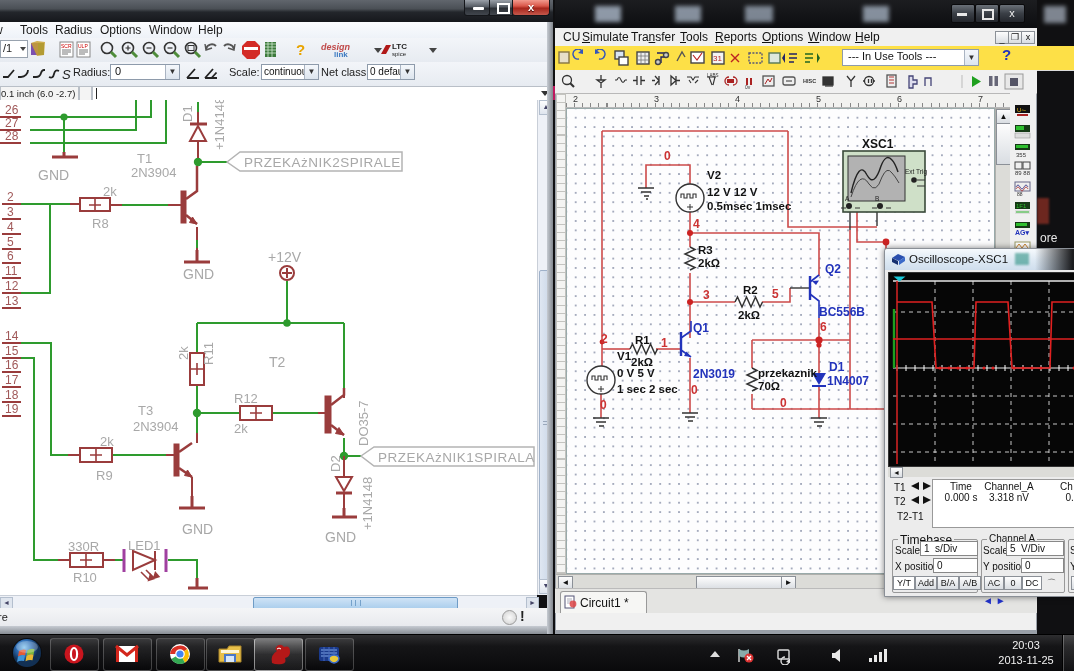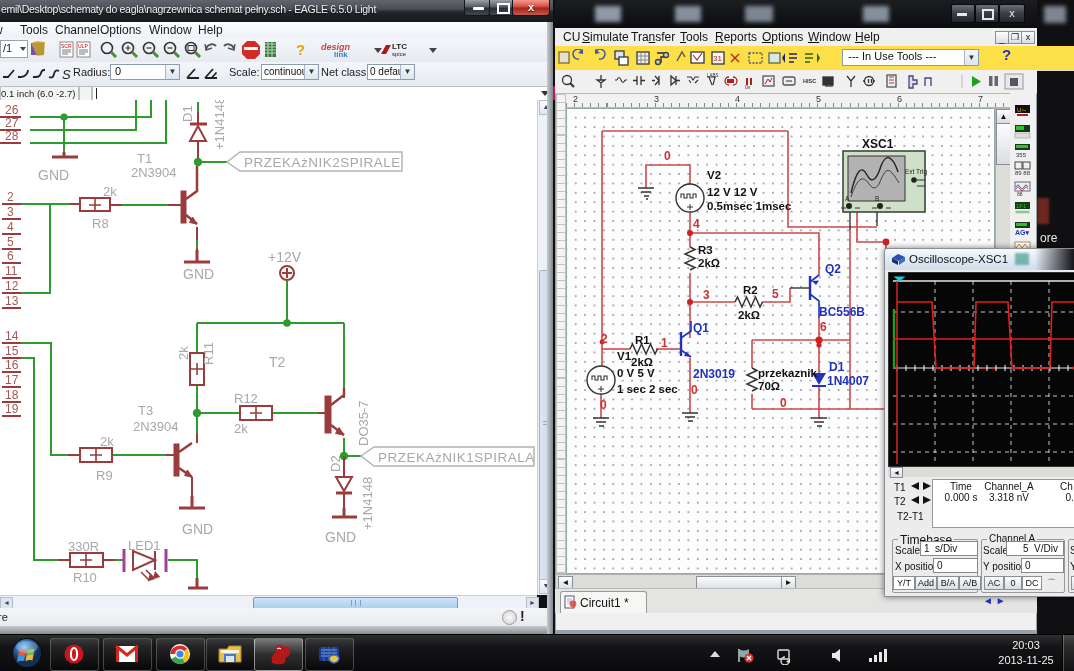--- a/index.html
+++ b/index.html
@@ -6,35 +6,34 @@
 svg{display:block}
 .combo{background:#fff;border:1px solid #8e9bab;position:absolute;font-size:11px;color:#111}
 .combo .arr{position:absolute;right:0;top:0;bottom:0;width:13px;background:linear-gradient(#f4f7fb,#dde5ee);border-left:1px solid #aab4c2;color:#333;font-size:8px;text-align:center;line-height:14px}
 .mbtn{border:1px solid #8b9097;background:linear-gradient(#fdfdfd,#d9dde2);color:#111;font-size:9px;text-align:center}
 </style></head>
 <body>
 
 <div class="abs" id="eagle" style="left:0;top:0;width:553px;height:634px">
 
  <div class="abs" style="left:0;top:0;width:553px;height:22px;background:linear-gradient(#61666d 0%,#4b5056 40%,#23262b 55%,#16181c 100%)">
-  <div class="abs" style="left:1px;top:3px;width:460px;height:15px;overflow:hidden;color:#f2f2f2;font-size:10.5px;letter-spacing:-0.3px;white-space:nowrap;text-shadow:0 1px 2px #000">emil\Desktop\schematy do eagla\nagrzewnica schemat pełny.sch - EAGLE 6.5.0 Light</div>
 
   <div class="abs" style="left:464px;top:0;width:24px;height:15px;background:linear-gradient(#9aa0a8,#565c64 45%,#2c3036 55%,#41464d);border:1px solid #14161a;border-top:0;border-radius:0 0 3px 3px">
         <div class="abs" style="left:8px;top:7px;width:11px;height:3px;background:#fff;border-radius:1px"></div>
       </div>
   <div class="abs" style="left:489px;top:0;width:22px;height:15px;background:linear-gradient(#9aa0a8,#565c64 45%,#2c3036 55%,#41464d);border:1px solid #14161a;border-top:0">
         <div class="abs" style="left:7px;top:3px;width:9px;height:7px;border:2px solid #fff"></div>
       </div>
   <div class="abs" style="left:512px;top:0;width:36px;height:15px;background:linear-gradient(#f29a8e,#d9574a 40%,#a7261c 55%,#c4584c);border:1px solid #14161a;border-top:0;border-radius:0 0 4px 3px;color:#fff;font-weight:bold;font-size:11px;text-align:center;line-height:14px;text-shadow:0 1px 1px #300">x</div>
  </div>
 
  <div class="abs" style="left:0;top:22px;width:553px;height:16px;background:linear-gradient(#fbfcfe,#eef2f8);color:#1a1a1a;font-size:12px">
   <span class="abs" style="left:-6px;top:1px">w</span>
       <span class="abs" style="left:20px;top:1px">Tools</span>
-      <span class="abs" style="left:55px;top:1px">Channel</span>
+      <span class="abs" style="left:55px;top:1px">Radius</span>
       <span class="abs" style="left:100px;top:1px">Options</span>
       <span class="abs" style="left:149px;top:1px">Window</span>
       <span class="abs" style="left:198px;top:1px">Help</span>
  </div>
 
  <div class="abs" id="etb1" style="left:0;top:38px;width:553px;height:24px;background:linear-gradient(#f3f5f9,#e7ebf1);border-bottom:1px solid #d4d9e0">
 <div class="abs" style="left:0;top:2px;width:26px;height:16px;background:#fff;border:1px solid #98a2ae;font-size:11px;color:#222;line-height:15px"><span style="margin-left:2px">/1</span><span style="position:absolute;right:1px;top:6px;width:0;height:0;border:3px solid transparent;border-top:4px solid #444"></span></div>
 <svg class="abs" style="left:29px;top:2px" width="420" height="20" viewBox="0 0 420 20">
  <g>
   <rect x="2" y="3" width="7" height="12" fill="#7b4fb0"></rect>
@@ -755,21 +754,21 @@
  <div class="abs" style="left:36px;top:293px;width:56px;height:13px;background:#fff;border:1px solid #888;font-size:10px;color:#111;line-height:13px"><span style="margin-left:3px">1&nbsp;&nbsp;s/Div</span></div>
  <span class="abs" style="left:11px;top:313px;font-size:10px;color:#111">X position</span>
  <div class="abs" style="left:49px;top:310px;width:43px;height:13px;background:#fff;border:1px solid #888;font-size:10px;color:#111;line-height:13px"><span style="margin-left:3px">0</span></div>
  <div class="mbtn abs" style="left:9px;top:328px;width:20px;height:12px;font-size:9px;line-height:12px;background:#fff">Y/T</div>
  <div class="mbtn abs" style="left:31px;top:328px;width:20px;height:12px;font-size:9px;line-height:12px">Add</div>
  <div class="mbtn abs" style="left:53px;top:328px;width:20px;height:12px;font-size:9px;line-height:12px">B/A</div>
  <div class="mbtn abs" style="left:75px;top:328px;width:20px;height:12px;font-size:9px;line-height:12px">A/B</div>
  <div class="abs" style="left:97px;top:291px;width:82px;height:52px;border:1px solid #999;border-radius:2px"></div>
  <div class="abs" style="left:103px;top:285px;font-size:10px;color:#111;background:#ececec;padding:0 2px">Channel A</div>
  <span class="abs" style="left:99px;top:297px;font-size:10px;color:#111">Scale</span>
- <div class="abs" style="left:122px;top:293px;width:56px;height:13px;background:#fff;border:1px solid #888;font-size:10px;color:#111;line-height:13px"><span style="margin-left:16px">5&nbsp;&nbsp;V/Div</span></div>
+ <div class="abs" style="left:122px;top:293px;width:56px;height:13px;background:#fff;border:1px solid #888;font-size:10px;color:#111;line-height:13px"><span style="margin-left:3px">5&nbsp;&nbsp;V/Div</span></div>
  <span class="abs" style="left:99px;top:313px;font-size:10px;color:#111">Y position</span>
  <div class="abs" style="left:137px;top:310px;width:41px;height:13px;background:#fff;border:1px solid #888;font-size:10px;color:#111;line-height:13px"><span style="margin-left:3px">0</span></div>
  <div class="mbtn abs" style="left:100px;top:328px;width:18px;height:12px;font-size:9px;line-height:12px">AC</div>
  <div class="mbtn abs" style="left:120px;top:328px;width:16px;height:12px;font-size:9px;line-height:12px">0</div>
  <div class="mbtn abs" style="left:138px;top:328px;width:18px;height:12px;font-size:9px;line-height:12px;background:#fff">DC</div>
  <span class="abs" style="left:163px;top:329px;font-size:9px;color:#333">⌒</span>
  <div class="abs" style="left:184px;top:291px;width:80px;height:52px;border:1px solid #999;border-radius:2px"></div>
 
  <span class="abs" style="left:186px;top:297px;font-size:10px;color:#111">Sc</span>
  <span class="abs" style="left:186px;top:313px;font-size:10px;color:#111">Y</span>

